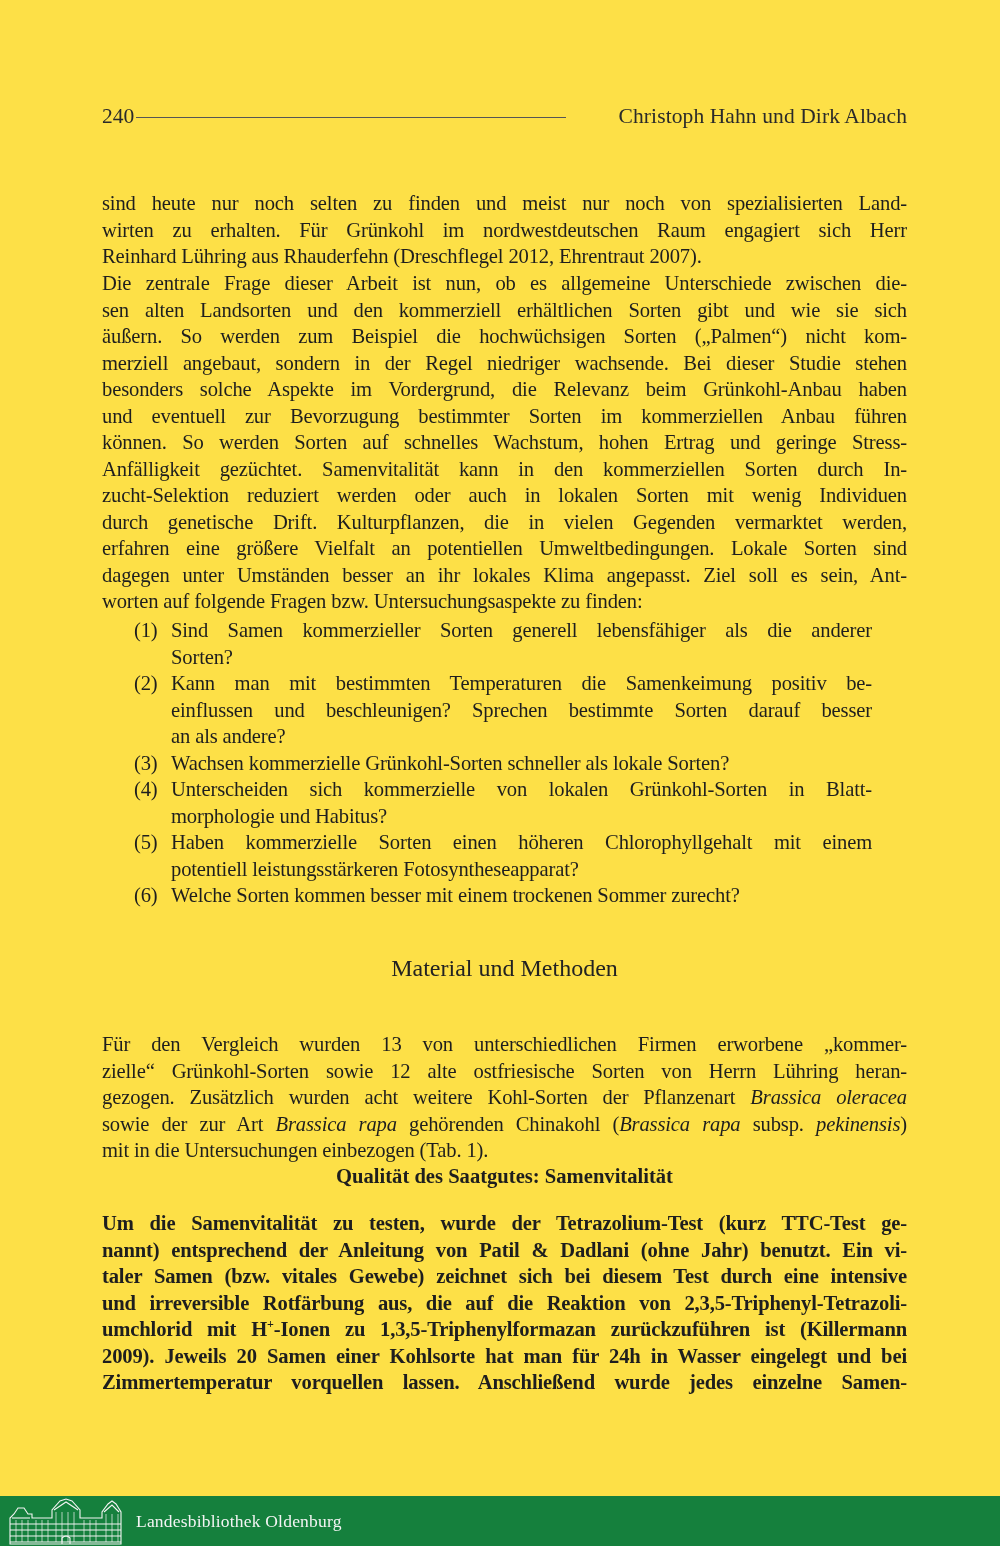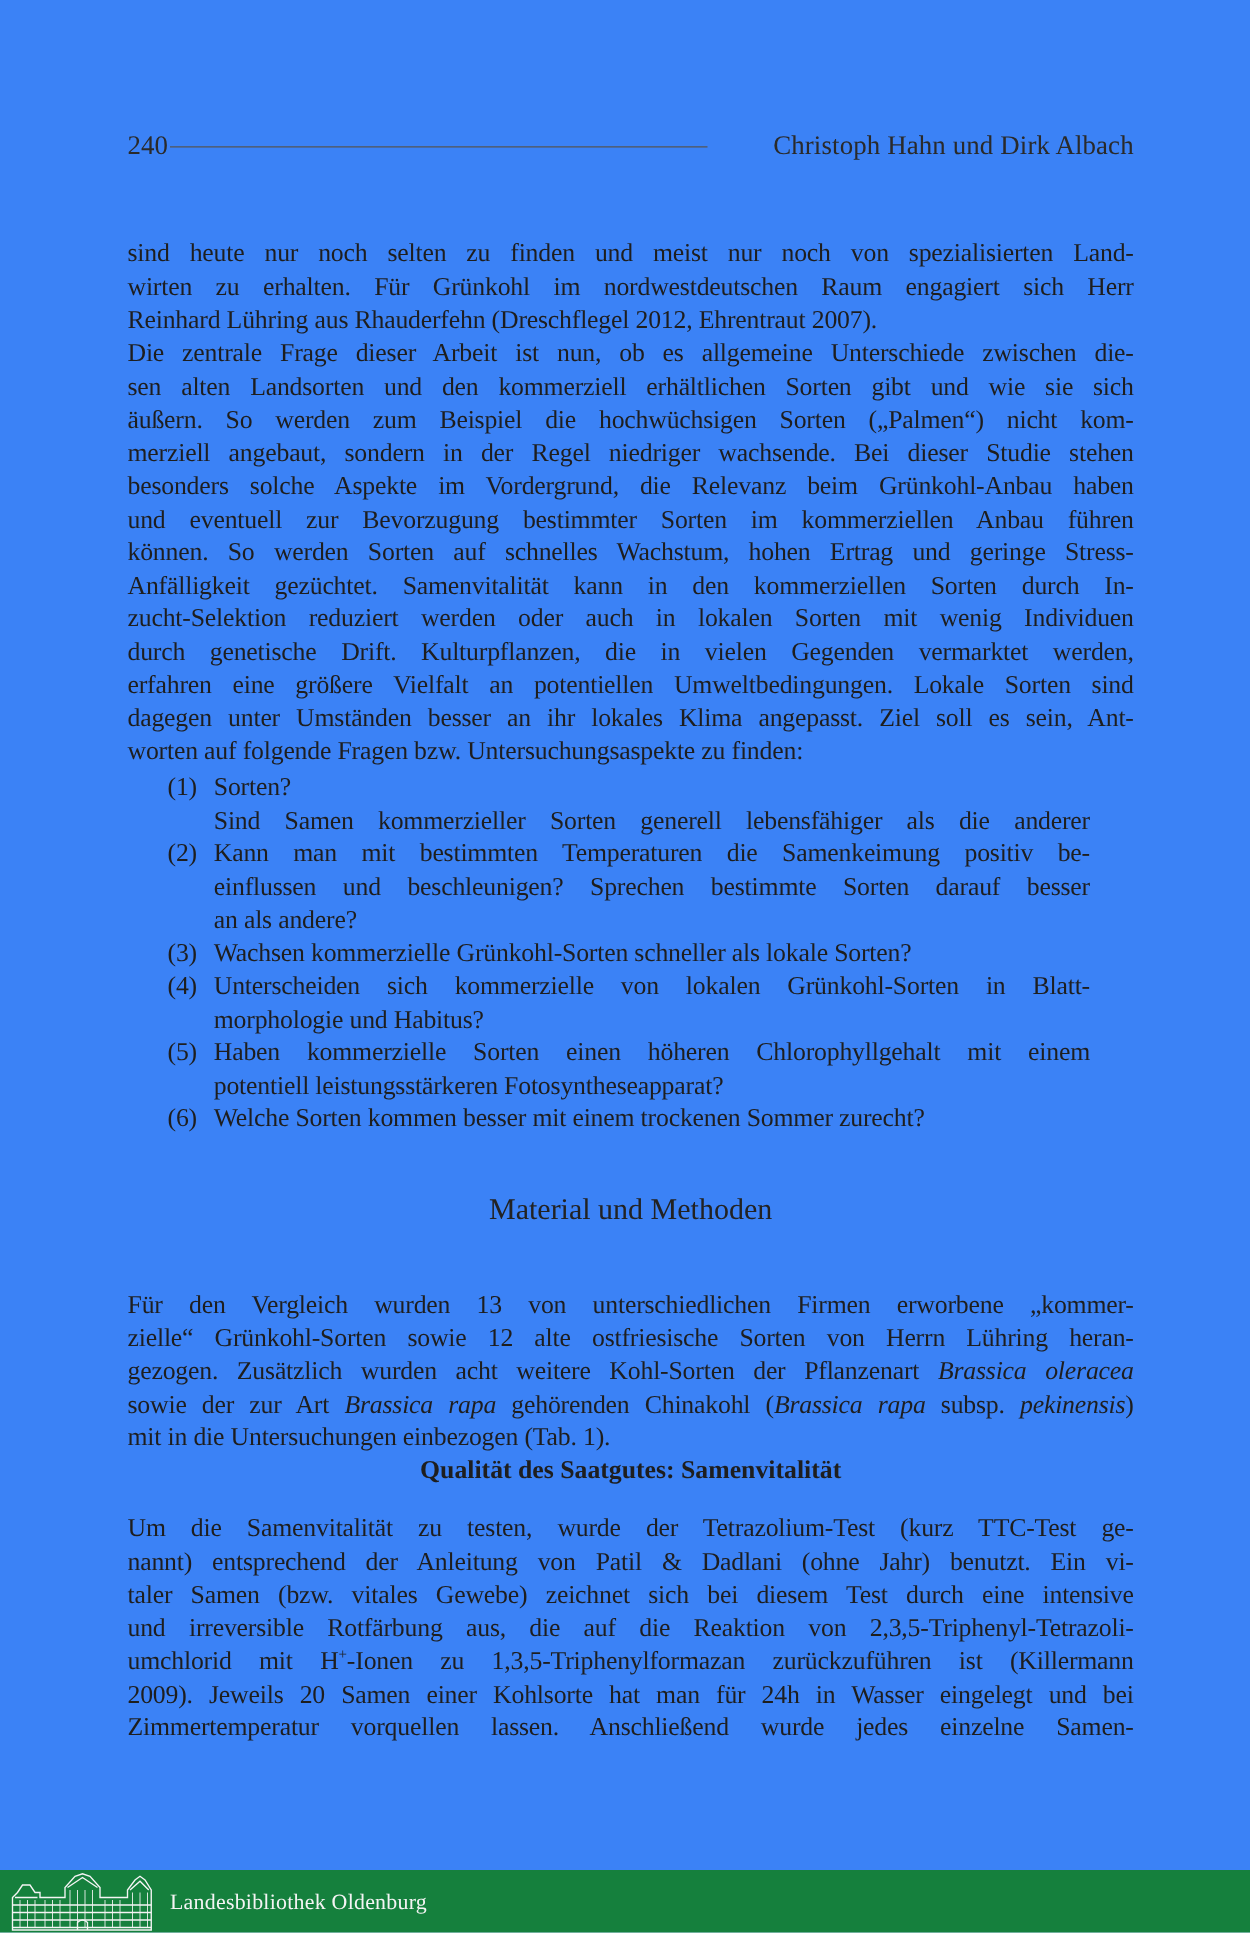--- a/index.html
+++ b/index.html
@@ -13,21 +13,21 @@
       position: relative;
       overflow: hidden;
       font-family: "Liberation Serif", "DejaVu Serif", serif;
       color: #1e1e1e;
     }
     .page {
       position: absolute;
       left: 0; top: 0;
       width: 1000px;
       height: 1496px;
-      background: #3b82f6;
+      background: #fde047;
     }
     .running-head {
       position: absolute;
       left: 102px;
       top: 101px;
       width: 805px;
       height: 30px;
       display: flex;
       align-items: center;
       font-size: 21.5px;
@@ -164,22 +164,22 @@
     <span class="line">zucht-Selektion reduziert werden oder auch in lokalen Sorten mit wenig Individuen</span>
     <span class="line">durch genetische Drift. Kulturpflanzen, die in vielen Gegenden vermarktet werden,</span>
     <span class="line">erfahren eine größere Vielfalt an potentiellen Umweltbedingungen. Lokale Sorten sind</span>
     <span class="line">dagegen unter Umständen besser an ihr lokales Klima angepasst. Ziel soll es sein, Ant-</span>
     <span class="line last">worten auf folgende Fragen bzw. Untersuchungsaspekte zu finden:</span>
   </div>
 
   <ul class="q-list" style="top:617px;">
     <li class="q-item">
       <span class="q-num">(1)</span>
+      <span class="line">Sind Samen kommerzieller Sorten generell lebensfähiger als die anderer</span>
       <span class="line last">Sorten?</span>
-      <span class="line">Sind Samen kommerzieller Sorten generell lebensfähiger als die anderer</span>
     </li>
     <li class="q-item">
       <span class="q-num">(2)</span>
       <span class="line">Kann man mit bestimmten Temperaturen die Samenkeimung positiv be-</span>
       <span class="line">einflussen und beschleunigen? Sprechen bestimmte Sorten darauf besser</span>
       <span class="line last">an als andere?</span>
     </li>
     <li class="q-item">
       <span class="q-num">(3)</span>
       <span class="line last">Wachsen kommerzielle Grünkohl-Sorten schneller als lokale Sorten?</span>
@@ -205,21 +205,21 @@
   <div class="body-text" style="top:1011px;">
     <span class="line">Für den Vergleich wurden 13 von unterschiedlichen Firmen erworbene „kommer-</span>
     <span class="line">zielle“ Grünkohl-Sorten sowie 12 alte ostfriesische Sorten von Herrn Lühring heran-</span>
     <span class="line"><span>gezogen. Zusätzlich wurden acht weitere Kohl-Sorten der Pflanzenart </span><em>Brassica oleracea</em></span>
     <span class="line"><span>sowie der zur Art </span><em>Brassica rapa</em><span> gehörenden Chinakohl (</span><em>Brassica rapa</em><span> subsp. </span><em>pekinensis</em><span>)</span></span>
     <span class="line last">mit in die Untersuchungen einbezogen (Tab. 1).</span>
   </div>
 
   <div class="sub-heading">Qualität des Saatgutes: Samenvitalität</div>
 
-  <div class="body-text" style="top:1190px;">
+  <div class="body-text" style="top:1190px;font-weight:bold;">
     <span class="line">Um die Samenvitalität zu testen, wurde der Tetrazolium-Test (kurz TTC-Test ge-</span>
     <span class="line">nannt) entsprechend der Anleitung von Patil &amp; Dadlani (ohne Jahr) benutzt. Ein vi-</span>
     <span class="line">taler Samen (bzw. vitales Gewebe) zeichnet sich bei diesem Test durch eine intensive</span>
     <span class="line">und irreversible Rotfärbung aus, die auf die Reaktion von 2,3,5-Triphenyl-Tetrazoli-</span>
     <span class="line"><span>umchlorid mit H</span><sup>+</sup><span>-Ionen zu 1,3,5-Triphenylformazan zurückzuführen ist (Killermann</span></span>
     <span class="line">2009). Jeweils 20 Samen einer Kohlsorte hat man für 24h in Wasser eingelegt und bei</span>
     <span class="line">Zimmertemperatur vorquellen lassen. Anschließend wurde jedes einzelne Samen-</span>
   </div>
 </div>
 

